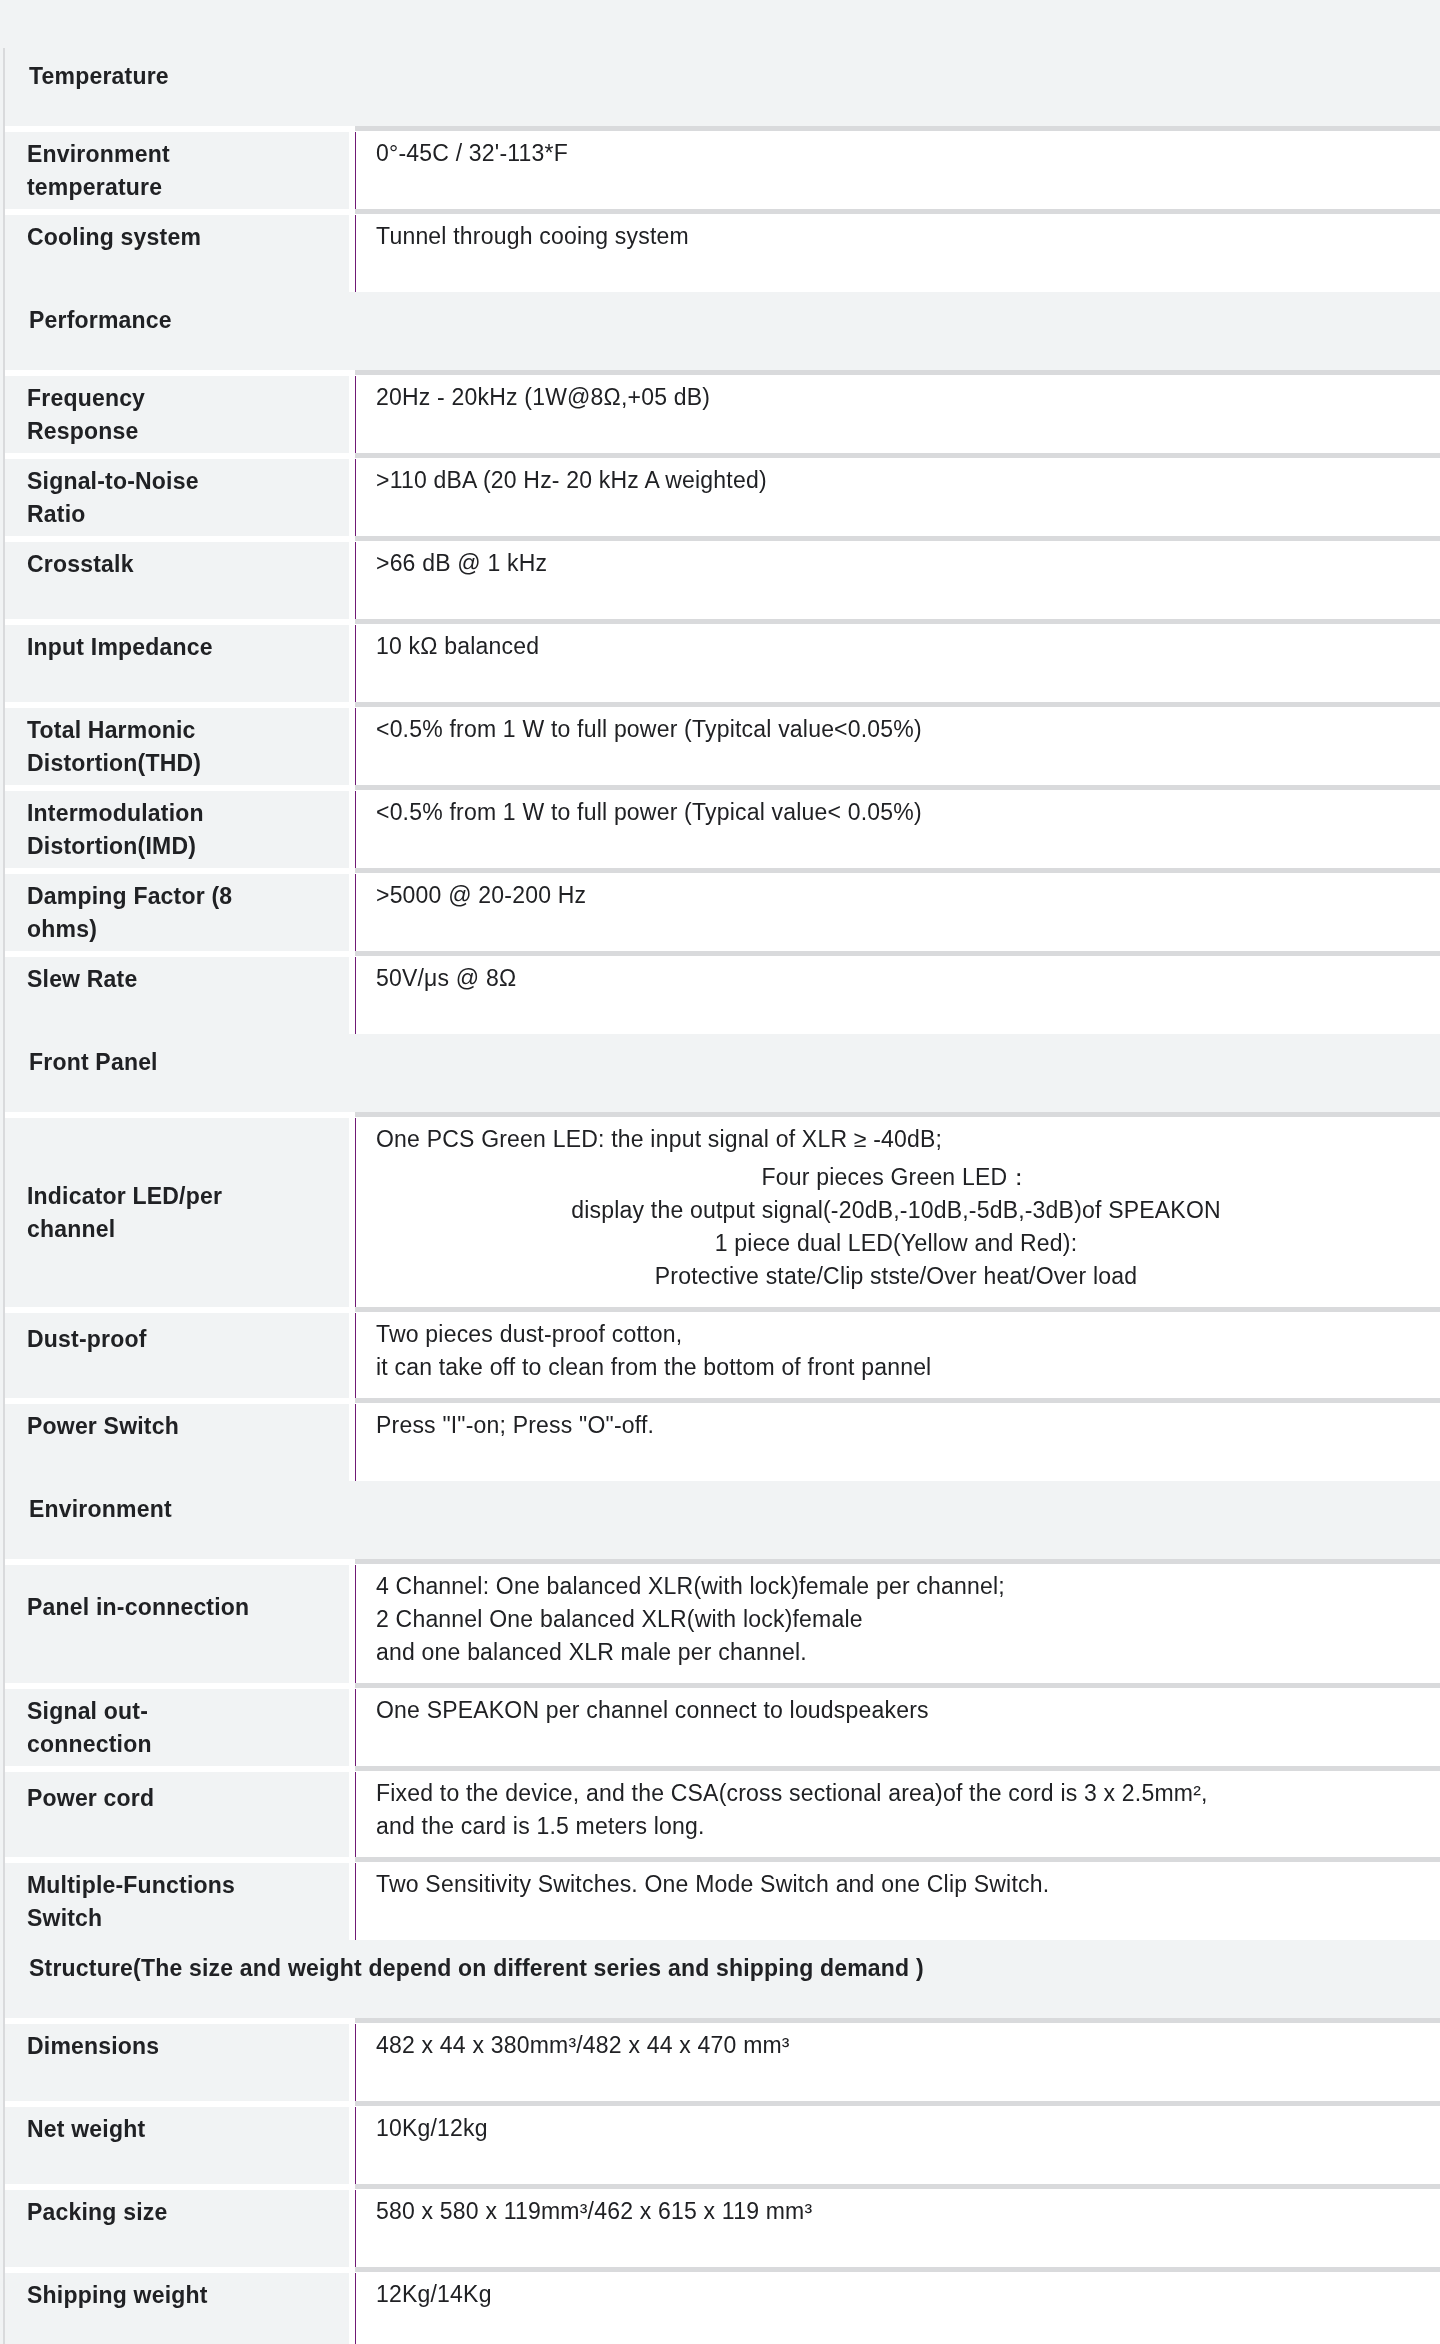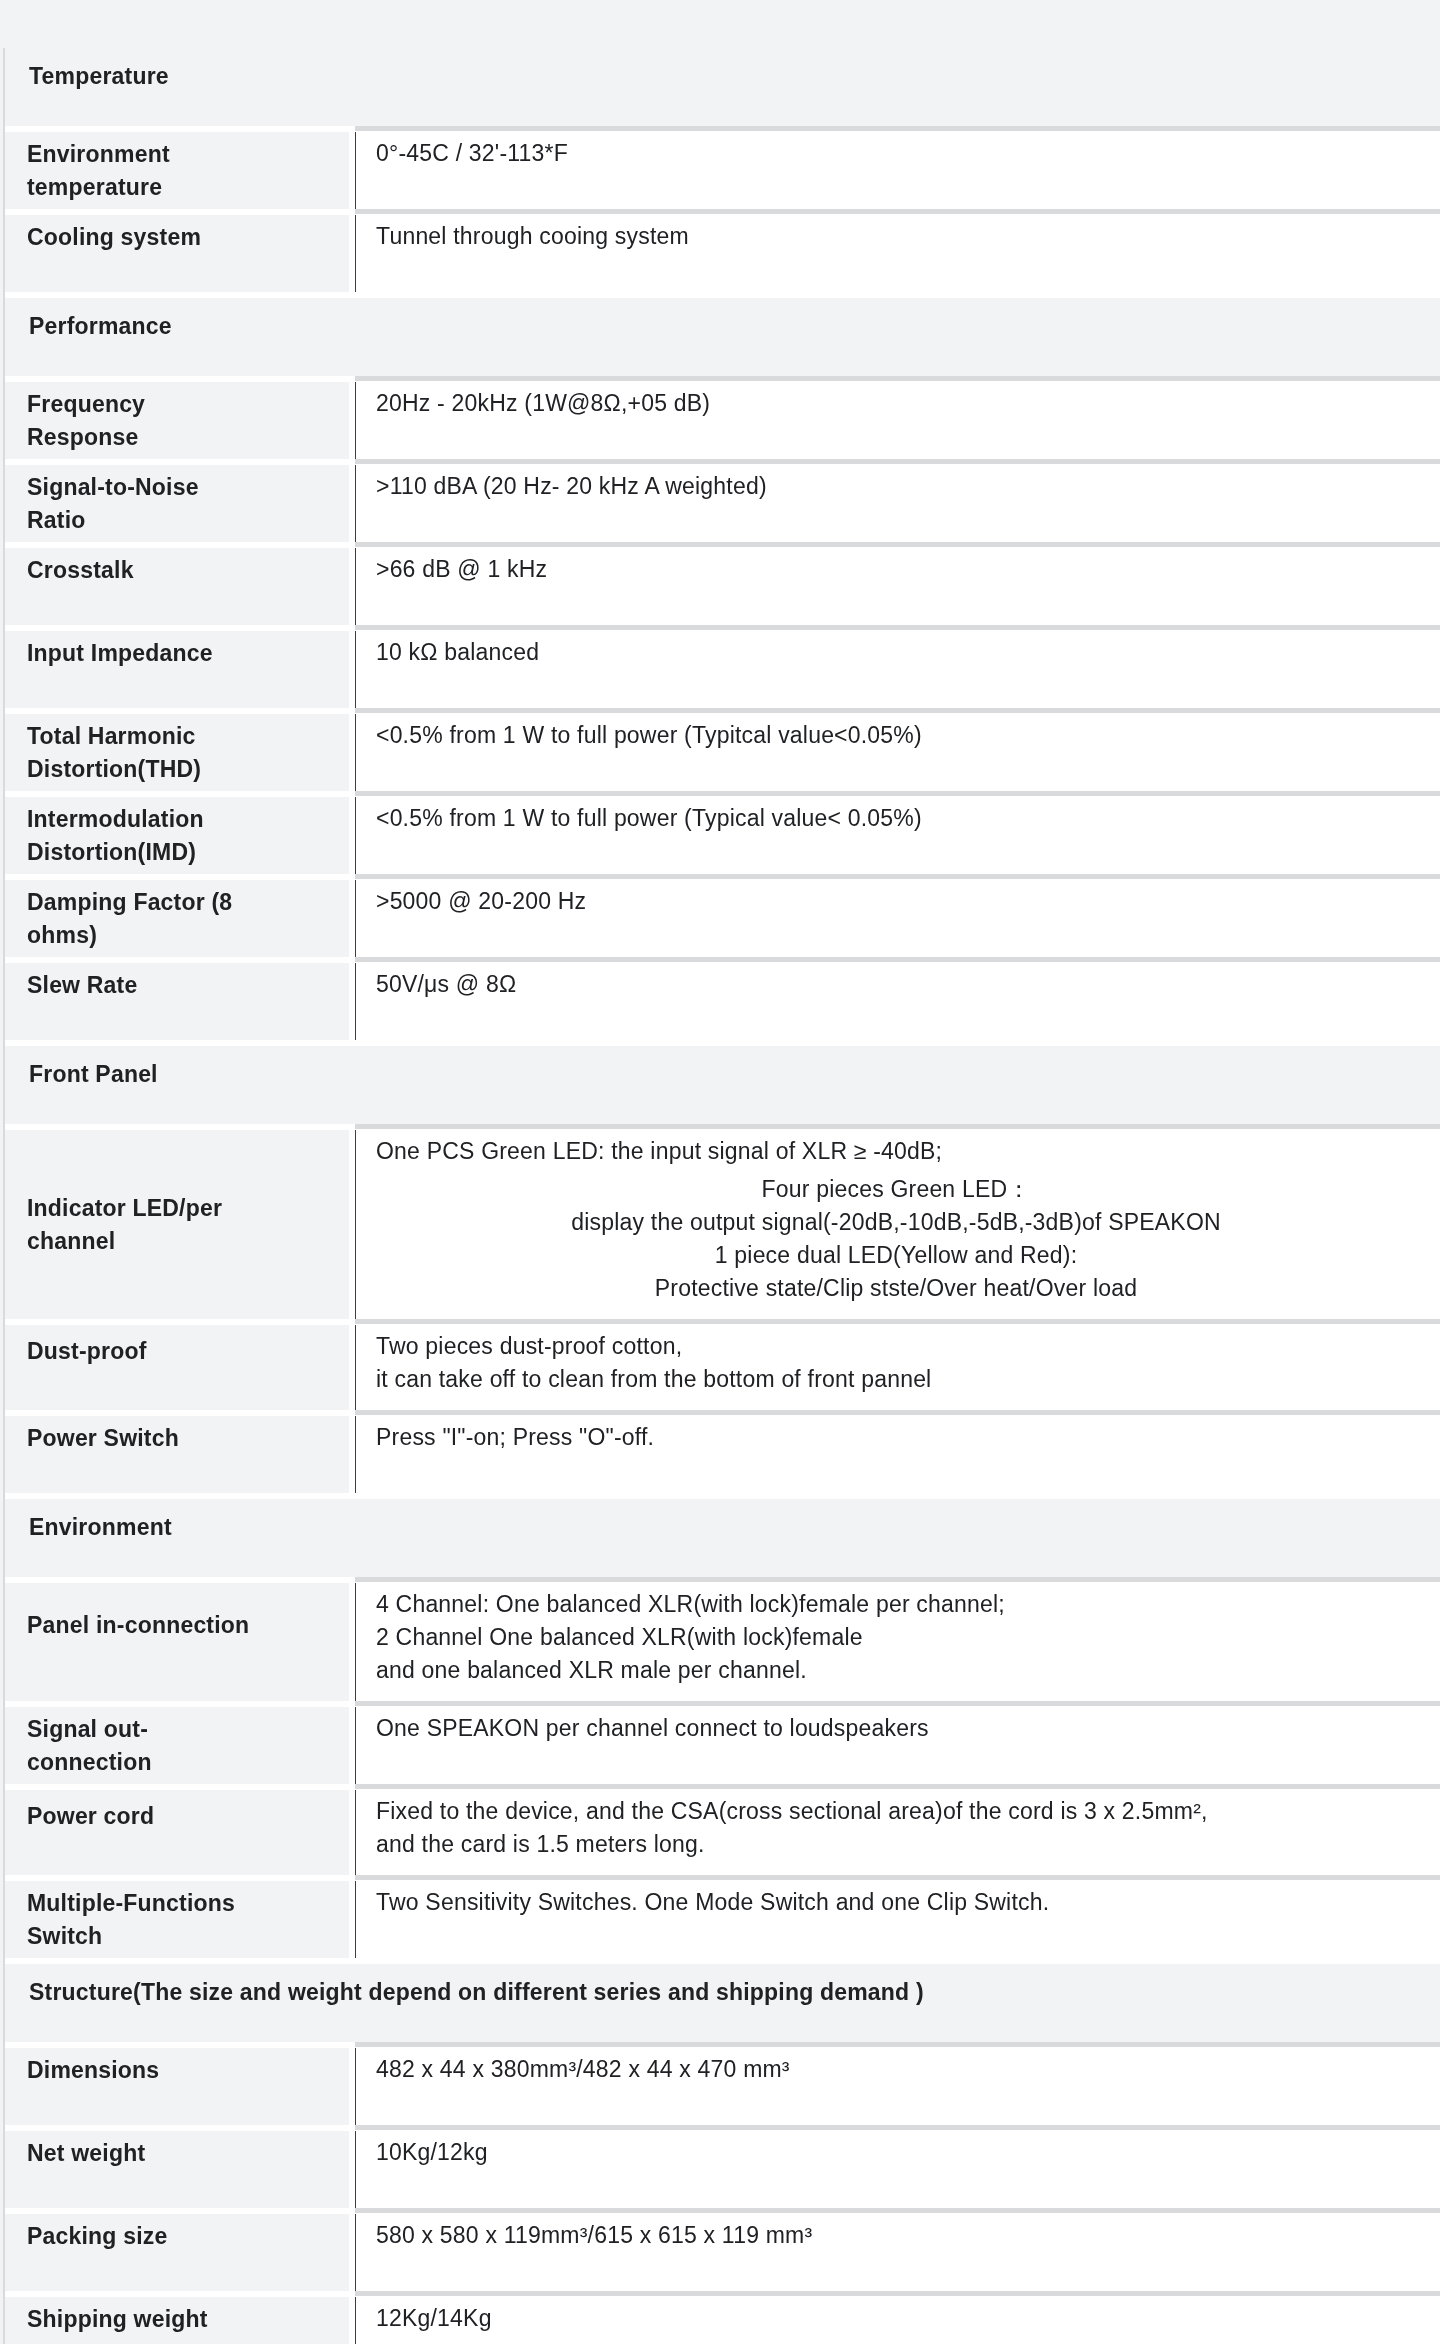--- a/index.html
+++ b/index.html
@@ -23,21 +23,20 @@
     border-left: 2px solid #d9dadc;
     background: #ffffff;
     min-height: 2296px;
   }
   
   .band {
     background: #f1f3f4;
     height: 78px;
     box-sizing: border-box;
     padding: 12px 24px 0 24px;
-    margin-top: 6px;
     font-weight: bold;
   }
   .band.first { margin-top: 0; }
   
   .row {
     display: flex;
     align-items: stretch;
     margin-top: 6px;
     min-height: 77px;
   }
@@ -261,21 +260,21 @@
       </div>
     <div class="value">
         <p class="v">10Kg/12kg</p>
       </div>
   </div>
   <div class="row">
     <div class="label">
         <span class="label-text">Packing size</span>
       </div>
     <div class="value">
-        <p class="v">580 x 580 x 119mm³/615 x 615 x 119 mm³</p>
+        <p class="v">580 x 580 x 119mm³/462 x 615 x 119 mm³</p>
       </div>
   </div>
   <div class="row">
     <div class="label">
         <span class="label-text">Shipping weight</span>
       </div>
     <div class="value">
         <p class="v">12Kg/14Kg</p>
       </div>
   </div>

